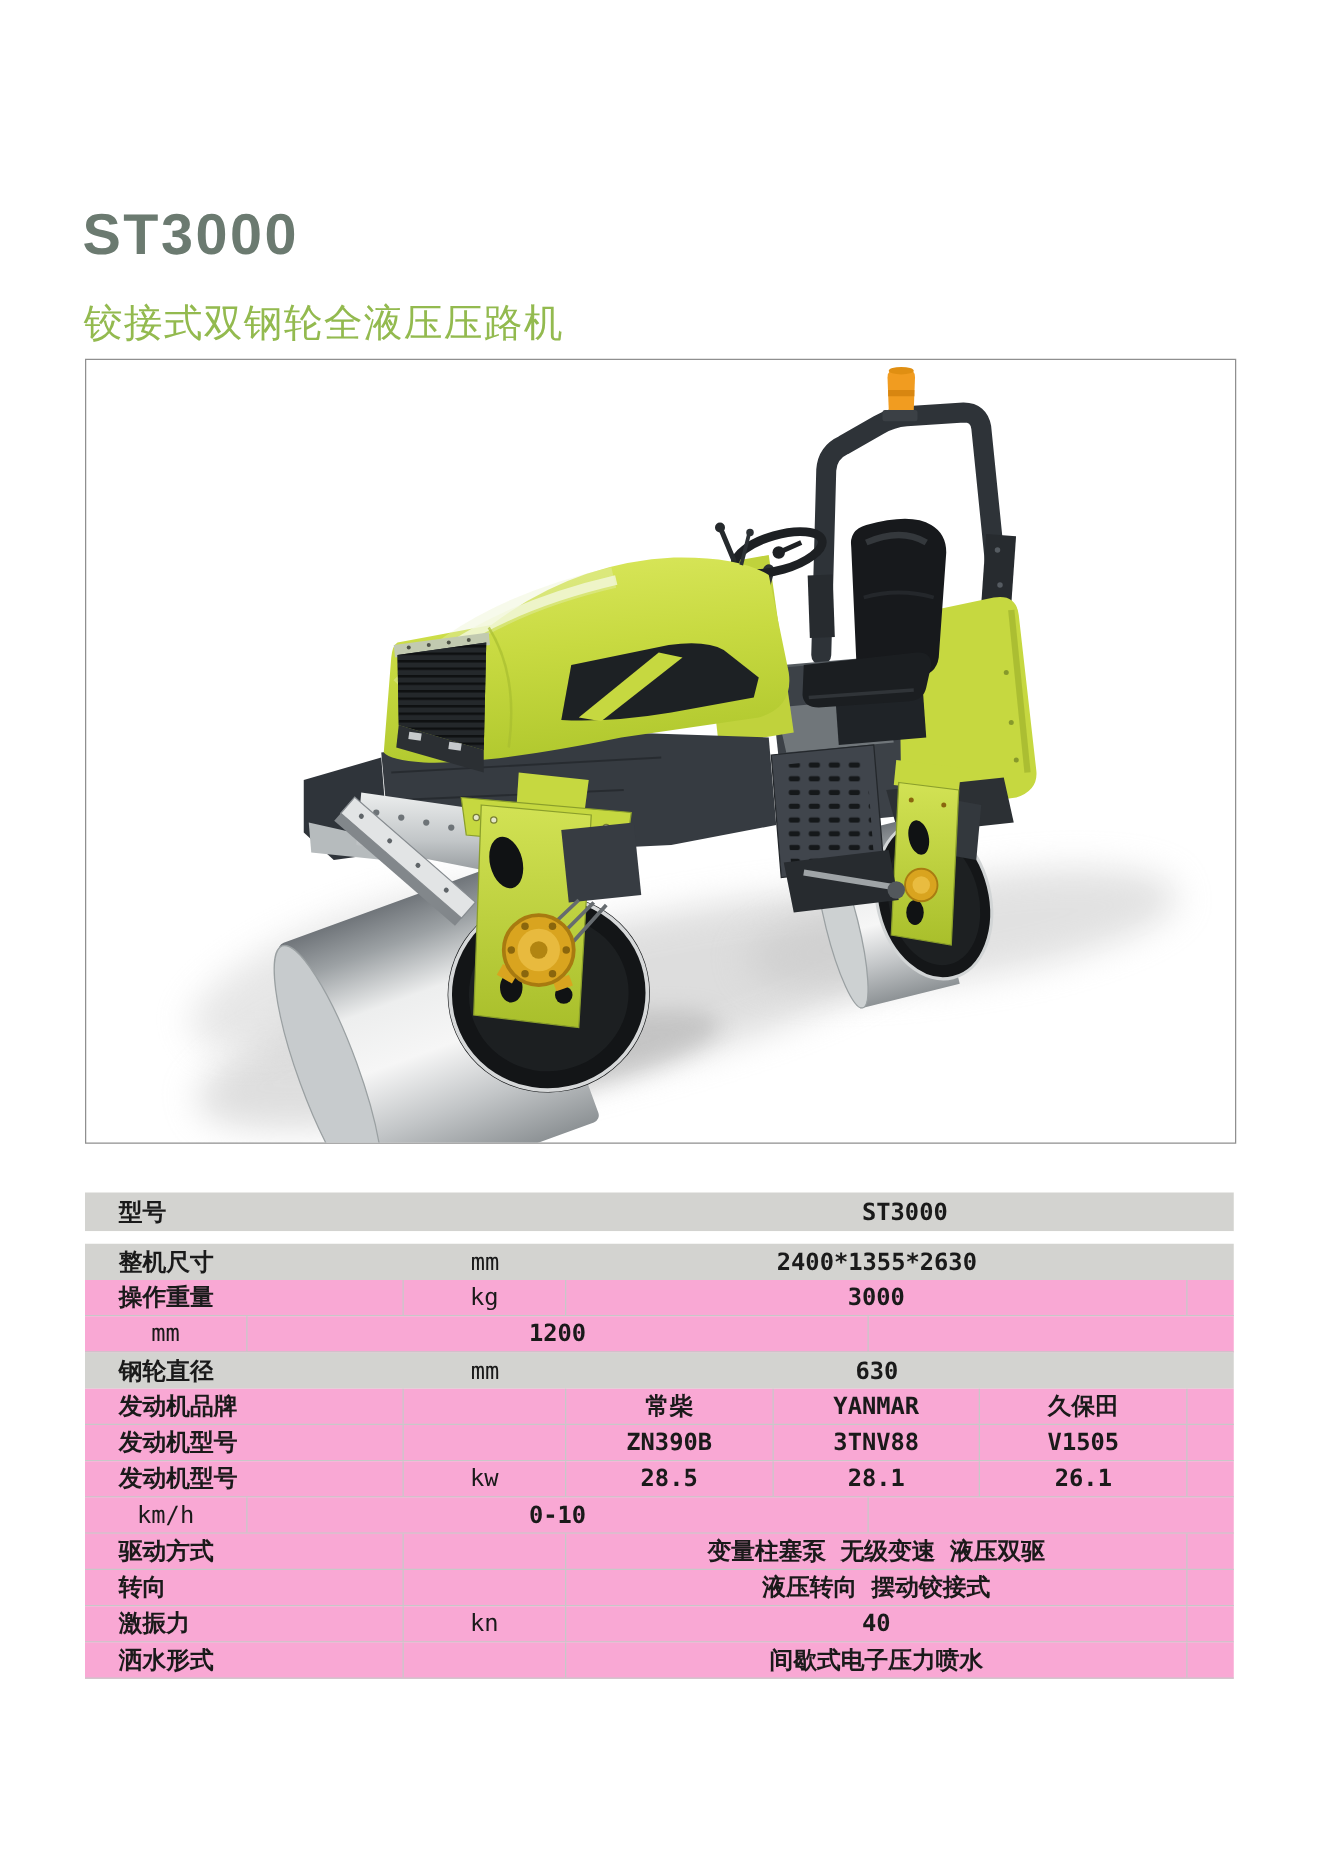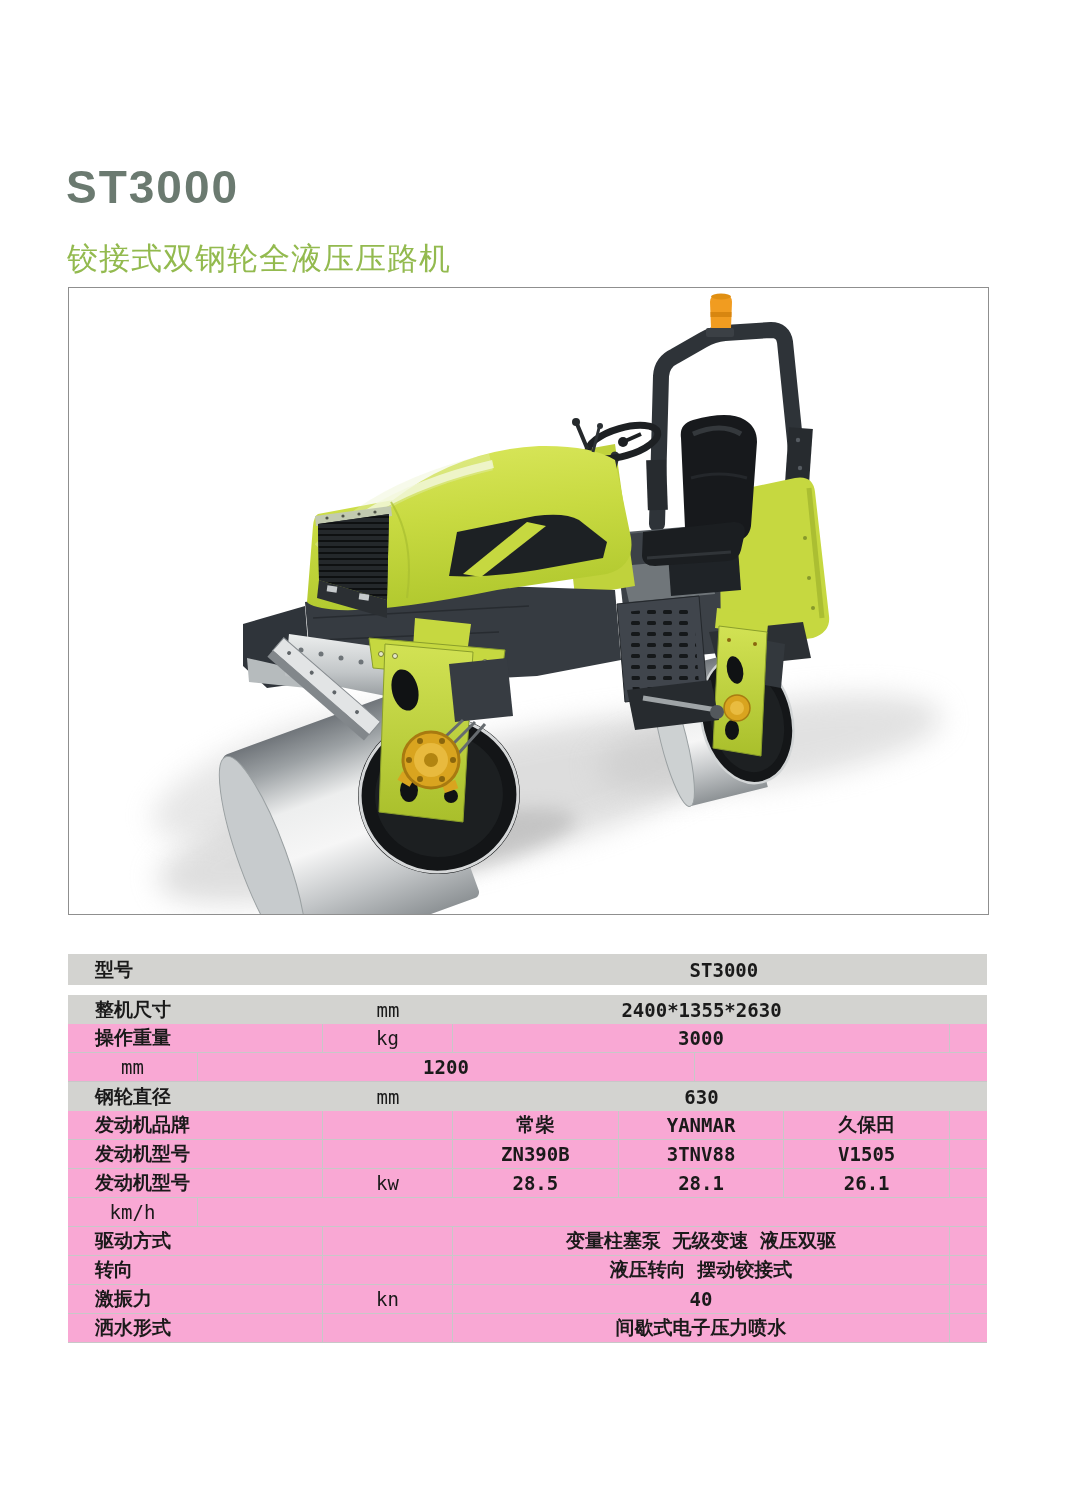--- a/index.html
+++ b/index.html
@@ -330,20 +330,23 @@
       <div class="vals">
         <div class="vcell">28.5</div>
         <div class="vcell">28.1</div>
         <div class="vcell">26.1</div>
       </div>
       <div class="tail"></div>
     </div>
 
     <div class="row white">
       <div class="cell c-unit">km/h</div>
+      <div class="vals">
+          <div class="vcell">0-10</div>
+        </div>
       <div class="tail"></div>
     </div>
 
     <div class="row white">
       <div class="cell c-label">驱动方式</div>
       <div class="cell c-unit"></div>
       <div class="vals">
           <div class="vcell">变量柱塞泵 无级变速 液压双驱</div>
         </div>
       <div class="tail"></div>

